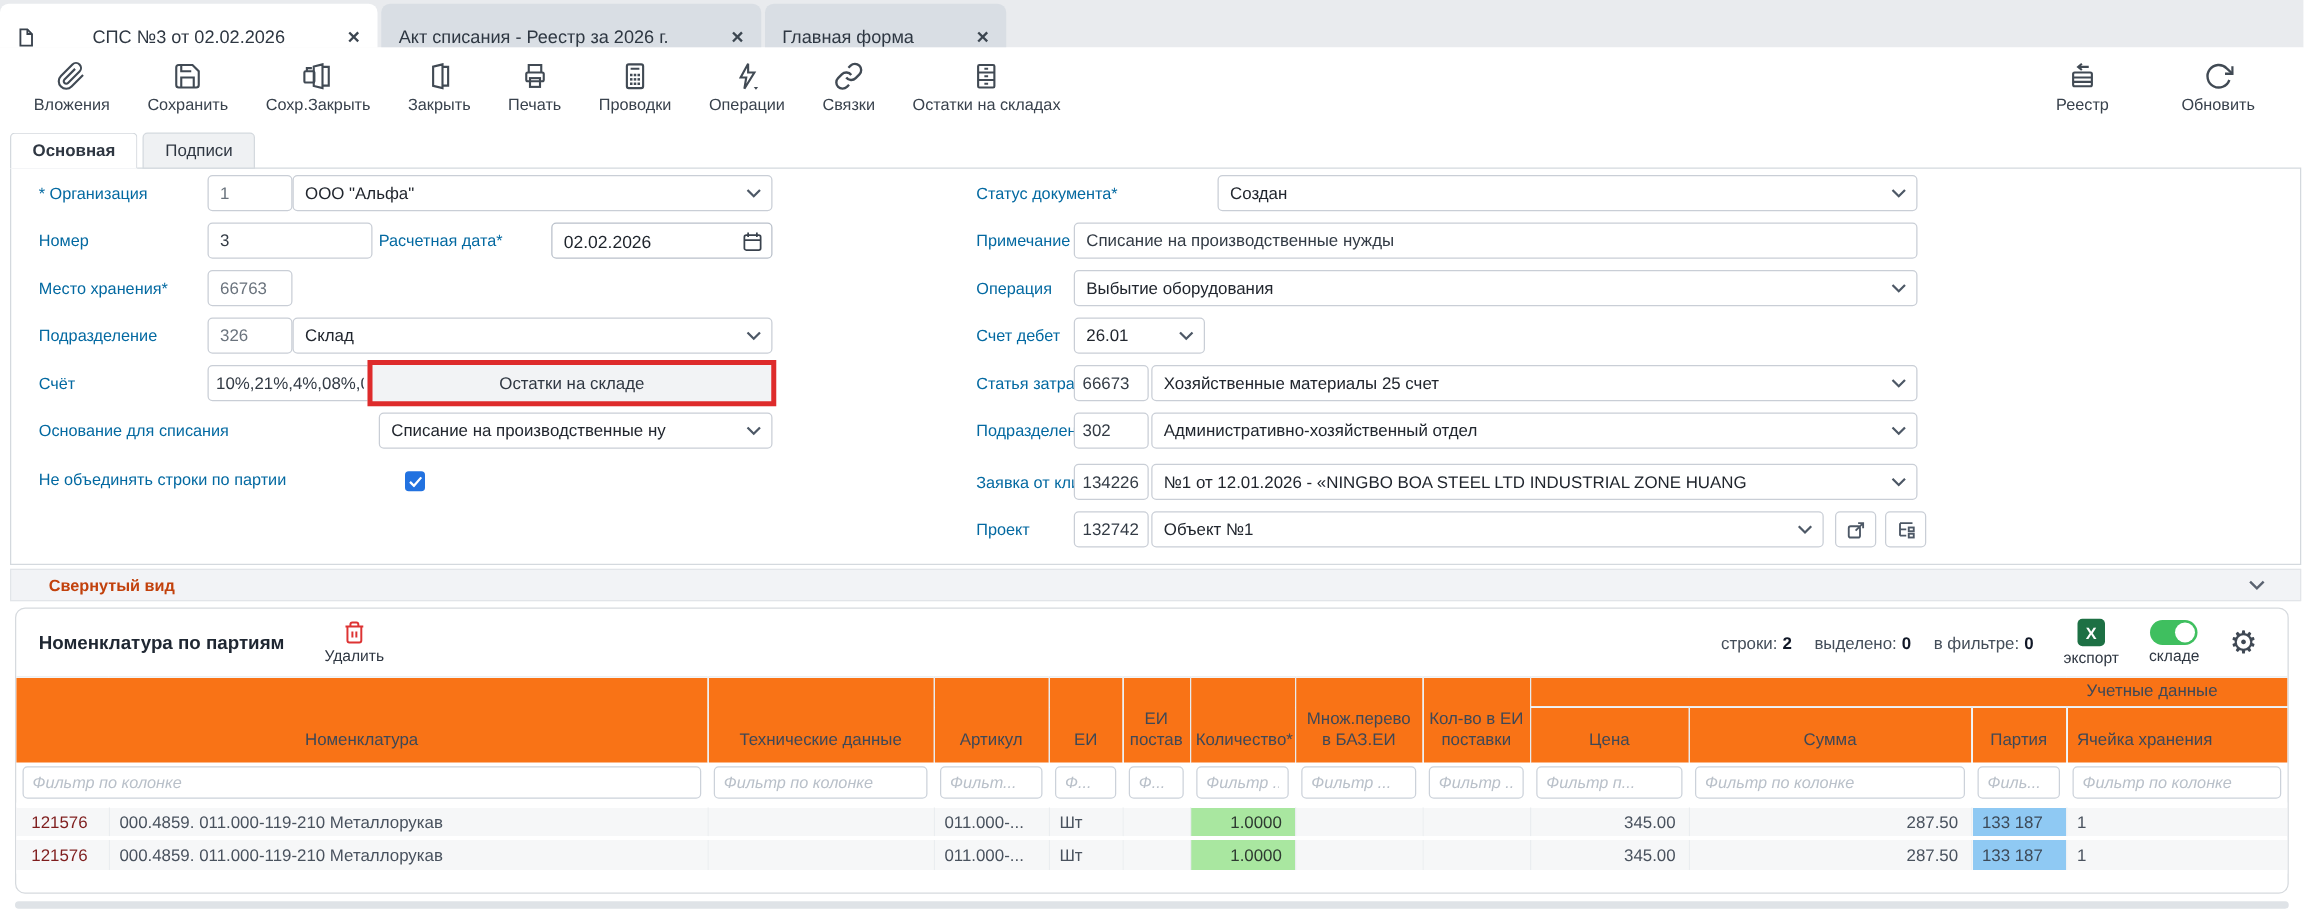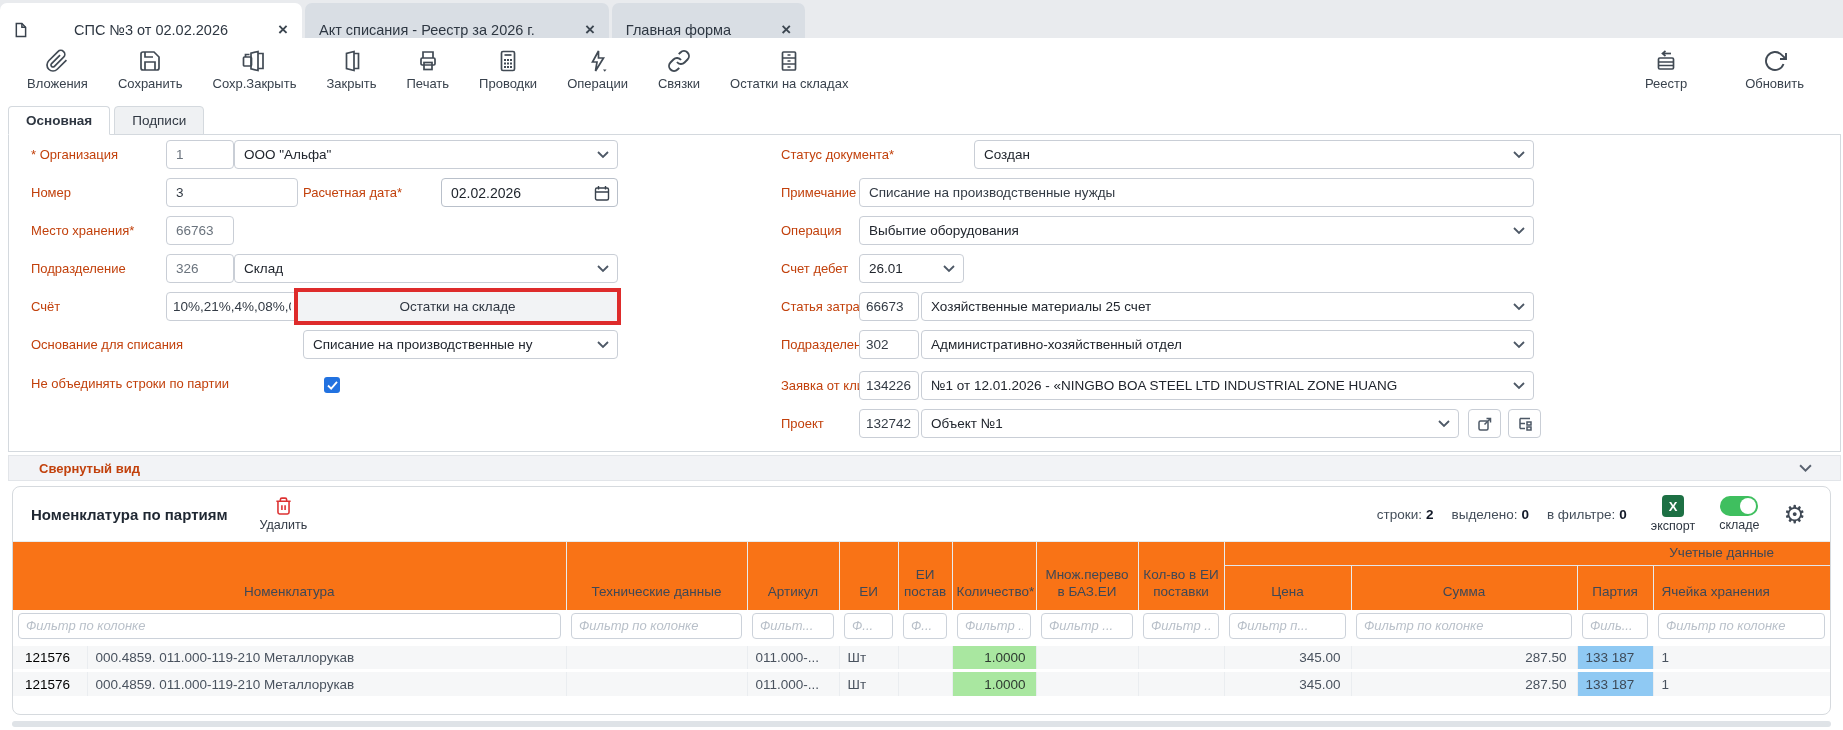--- a/index.html
+++ b/index.html
@@ -25,21 +25,21 @@
   .toolbar-right { position:absolute; right:24px; top:0; height:62px; display:flex; align-items:center; gap:28px; }
 
   
   .formtabs { position:absolute; top:106px; left:8px; display:flex; z-index:3; }
   .ftab { height:29px; padding:0 17px; display:flex; align-items:center; font-size:13.5px; color:#2f3742; border:1px solid #d4d9de; border-radius:4px 4px 0 0; cursor:pointer; }
   .ftab.active { background:#fff; font-weight:bold; border-bottom:1px solid #fff; margin-bottom:-1px; }
   .ftab.inactive { background:#eff1f3; margin-left:4px; }
 
   
   .formpanel { position:absolute; top:134px; left:8px; width:1833px; height:318px; border:1px solid #d4d9de; background:#fff; }
-  .flabel { position:absolute; font-size:13px; color:#c2410c; line-height:29px; white-space:nowrap; }
+  .flabel { position:absolute; font-size:13px; color:#0369a1; line-height:29px; white-space:nowrap; }
   .finput { position:absolute; height:29px; border:1px solid #c9ced6; border-radius:4px; padding:0 9px; font-size:13.5px; color:#333b45; font-family:"Liberation Sans",sans-serif; background:#fff; }
   .fselect { position:absolute; height:29px; border:1px solid #c9ced6; border-radius:4px; background:#fff; display:flex; align-items:center; padding:0 26px 0 9px; font-size:13.5px; color:#21262e; white-space:nowrap; overflow:hidden; cursor:pointer; }
   .fselect .chev { position:absolute; right:8px; top:10px; color:#4d5866; }
   .dateinput { position:absolute; height:29px; border:1px solid #b9c0ca; border-radius:4px; background:#fff; display:flex; align-items:center; padding:0 30px 0 9px; font-size:14px; color:#1d232b; cursor:pointer; }
   .dateinput .cal { position:absolute; right:7px; top:6px; color:#39424d; }
   .stock-btn { position:absolute; left:285px; top:153px; width:327px; height:37px; background:#f2f3f5; border:4px solid #de2b2b; display:flex; align-items:center; justify-content:center; font-size:13.5px; color:#2f3742; cursor:pointer; }
   .checkbox { position:absolute; left:315px; top:242px; width:16px; height:16px; background:#2272e0; border-radius:3px; display:flex; align-items:center; justify-content:center; cursor:pointer; }
 
   
   .collapse-bar { position:absolute; top:455px; left:8px; width:1833px; height:26px; background:#f2f3f6; border:1px solid #e2e5e9; display:flex; align-items:center; padding-left:30px; font-size:13px; font-weight:bold; color:#c2410c; cursor:pointer; }
@@ -72,21 +72,21 @@
   .grid-table tr.filters td { padding:0 5px; border:none; }
   .grid-table tr.filters input { width:100%; height:26px; border:1px solid #ccd2da; border-radius:4px; padding:0 7px; font-size:13px; font-family:"Liberation Sans",sans-serif; color:#333; }
   .grid-table tr.filters input::placeholder { color:#b9c0c9; font-style:italic; }
   .grid-table tbody tr { height:27px; }
   .grid-table tbody td { background:#f6f7f8; border-right:1px solid #eaedf0; border-bottom:3px solid #fff; font-size:13.5px; color:#49525e; padding:0 8px; overflow:hidden; white-space:nowrap; cursor:default; }
   .grid-table tbody td:last-child { border-right:none; }
   .grid-table tbody tr:first-child td { border-top:4px solid #fff; }
   .grid-table td.c-num { text-align:right; padding-right:10px; }
   .grid-table td.c-qty { background:#a9e7a0; text-align:right; padding-right:10px; color:#2e3a31; }
   .grid-table td.c-batch { background:#8fc9f3; color:#3d4a58; }
-  .grid-table td.c-id { color:#000000; padding-left:12px; }
+  .grid-table td.c-id { color:#7f1d1d; padding-left:12px; }
 
   .hscroll { position:absolute; top:721px; left:12px; width:1819px; height:6px; background:#dfe3e7; border-radius:3px; }
 </style>
 </head>
 <body>
 
 <div id="app">
 
   <div class="tabbar">
     <div class="wtab active">

